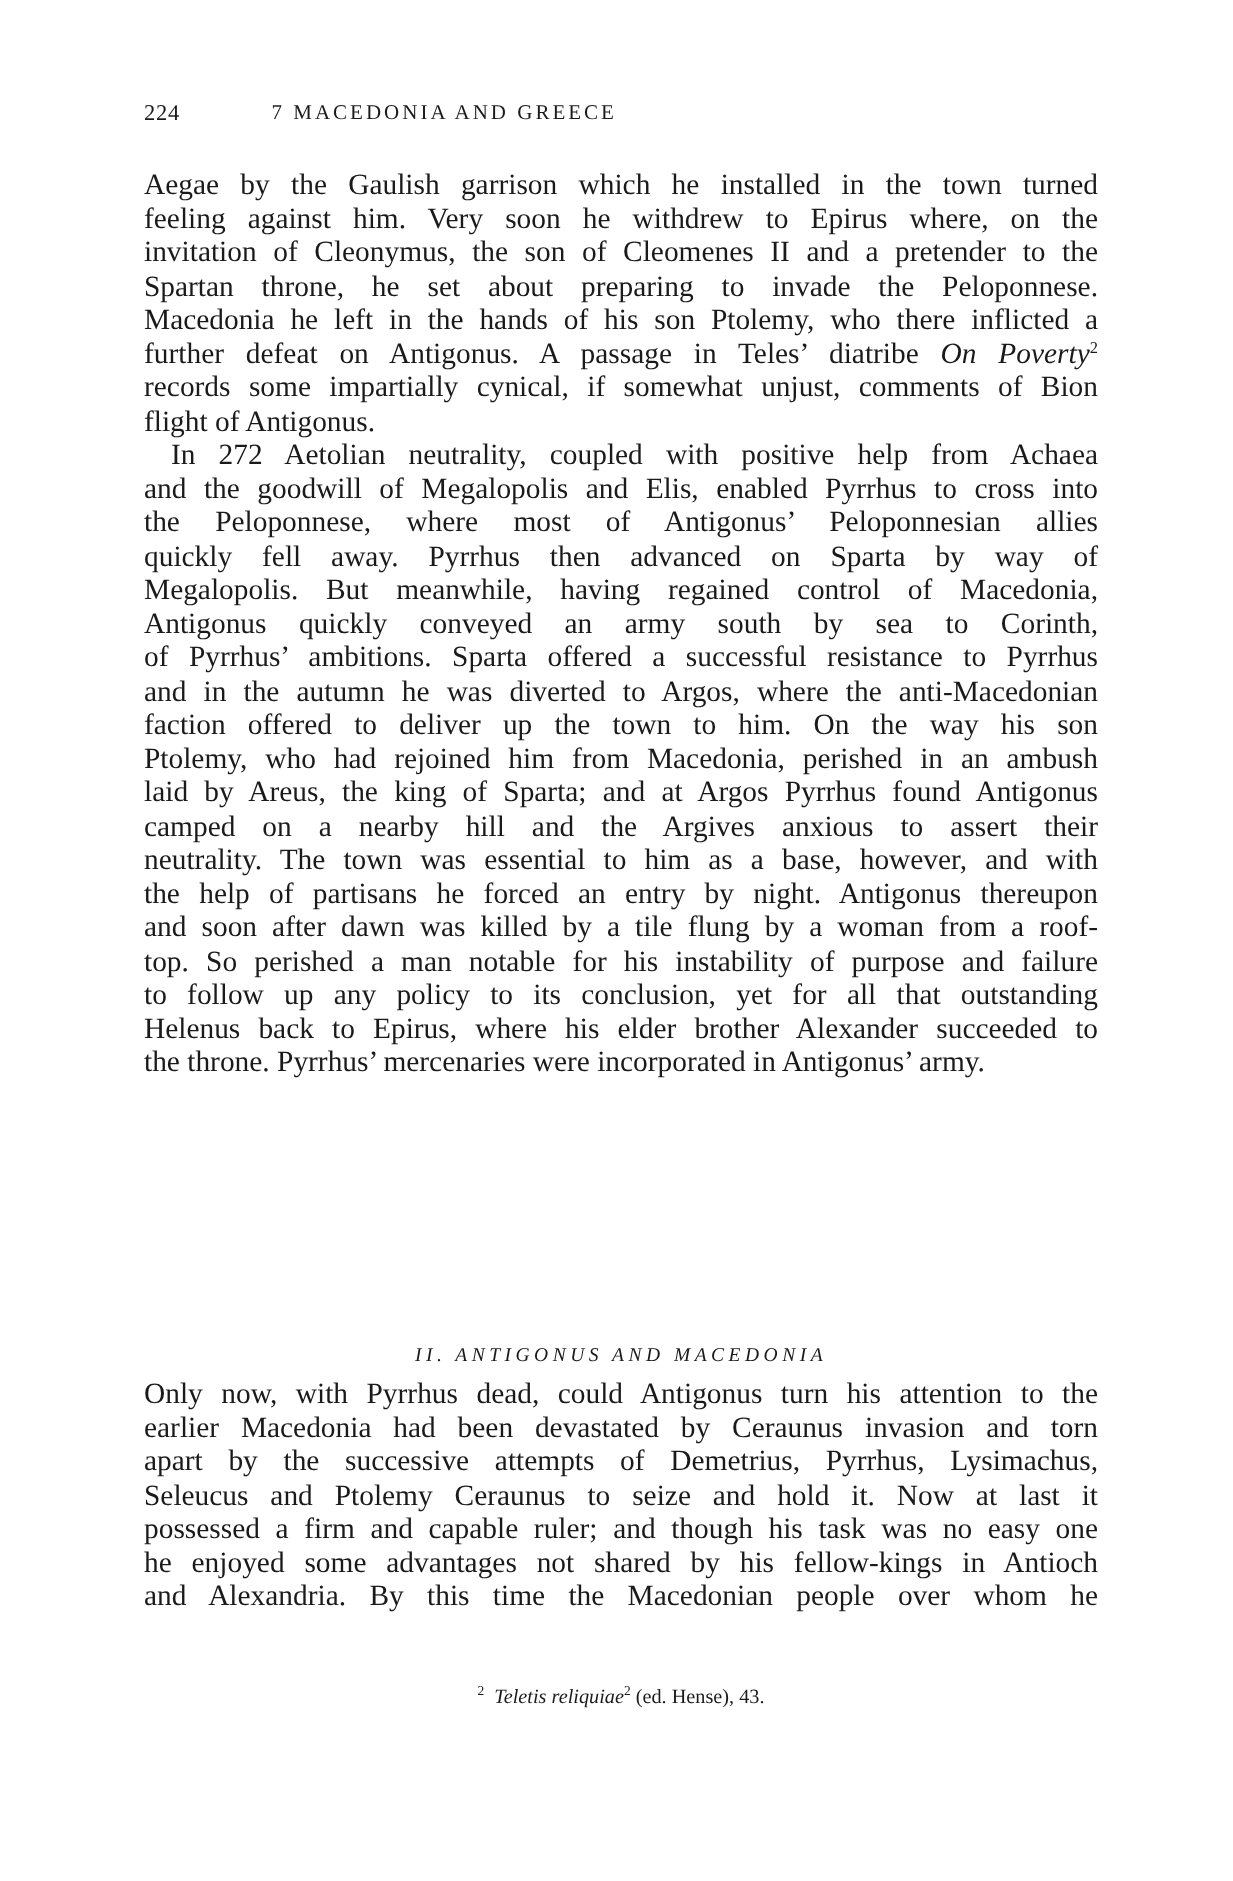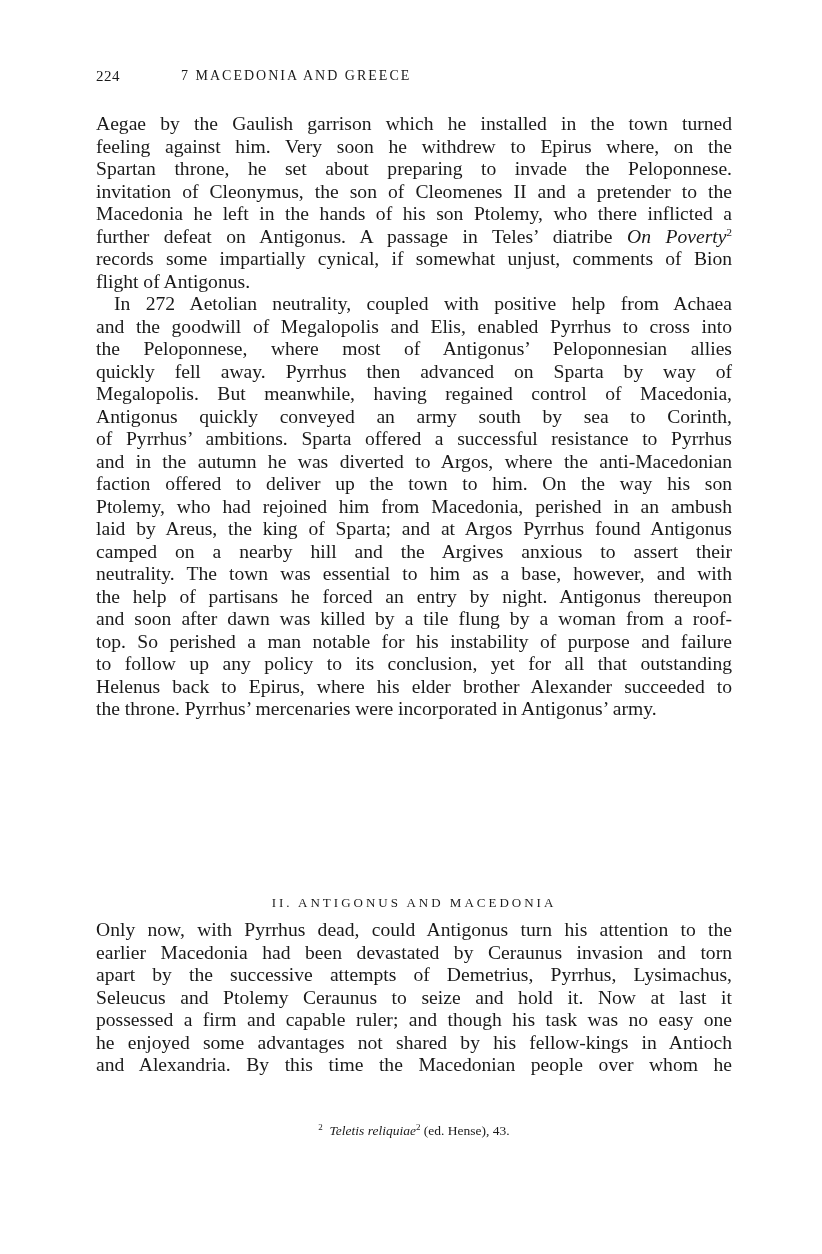--- a/index.html
+++ b/index.html
@@ -65,20 +65,21 @@
   .block-1 { top: 113px; }
   .block-2 { top: 919px; }
   .section-heading {
     position: absolute;
     top: 895px;
     left: 0;
     width: 636px;
     text-align: center;
     font-size: 13px;
     letter-spacing: 3px;
+    font-style: italic;
   }
   .footnote {
     position: absolute;
     top: 1122px;
     left: 0;
     width: 636px;
     text-align: center;
     font-size: 13.5px;
   }
   .footnote sup { font-size: 9px; vertical-align: 5px; }
@@ -93,22 +94,22 @@
 
   <div class="running-head">
     <span class="page-number">224</span>
     <span class="chapter-title">7 MACEDONIA AND GREECE</span>
   </div>
 
   <div class="body-block block-1">
 
     <span class="line">Aegae by the Gaulish garrison which he installed in the town turned</span>
     <span class="line">feeling against him. Very soon he withdrew to Epirus where, on the</span>
+    <span class="line">invitation of Cleonymus, the son of Cleomenes II and a pretender to the</span>
     <span class="line">Spartan throne, he set about preparing to invade the Peloponnese.</span>
-    <span class="line">invitation of Cleonymus, the son of Cleomenes II and a pretender to the</span>
     <span class="line">Macedonia he left in the hands of his son Ptolemy, who there inflicted a</span>
     <span class="line"><span>further defeat on Antigonus. A passage in Teles’ diatribe </span><em>On Poverty</em><sup class="ref">2</sup></span>
     <span class="line">records some impartially cynical, if somewhat unjust, comments of Bion</span>
     <span class="line last">flight of Antigonus.</span>
 
     <span class="line indent">In 272 Aetolian neutrality, coupled with positive help from Achaea</span>
     <span class="line">and the goodwill of Megalopolis and Elis, enabled Pyrrhus to cross into</span>
     <span class="line">the Peloponnese, where most of Antigonus’ Peloponnesian allies</span>
     <span class="line">quickly fell away. Pyrrhus then advanced on Sparta by way of</span>
     <span class="line">Megalopolis. But meanwhile, having regained control of Macedonia,</span>

